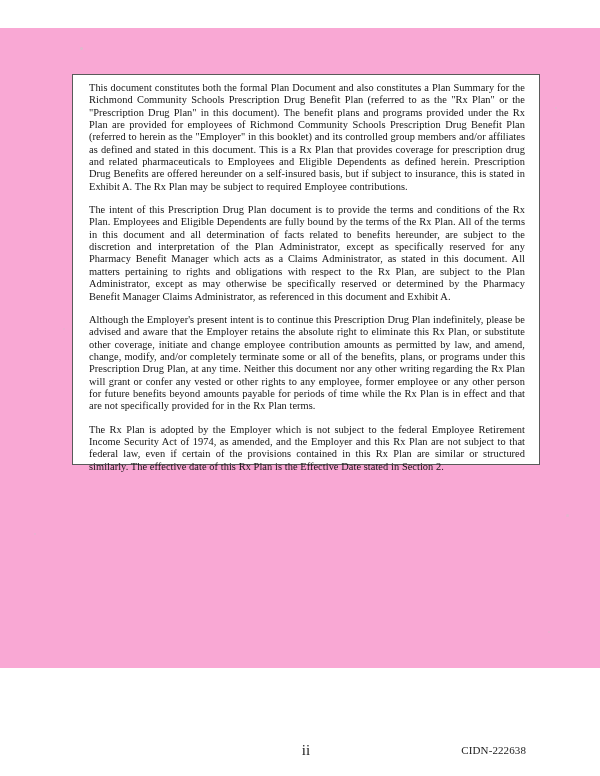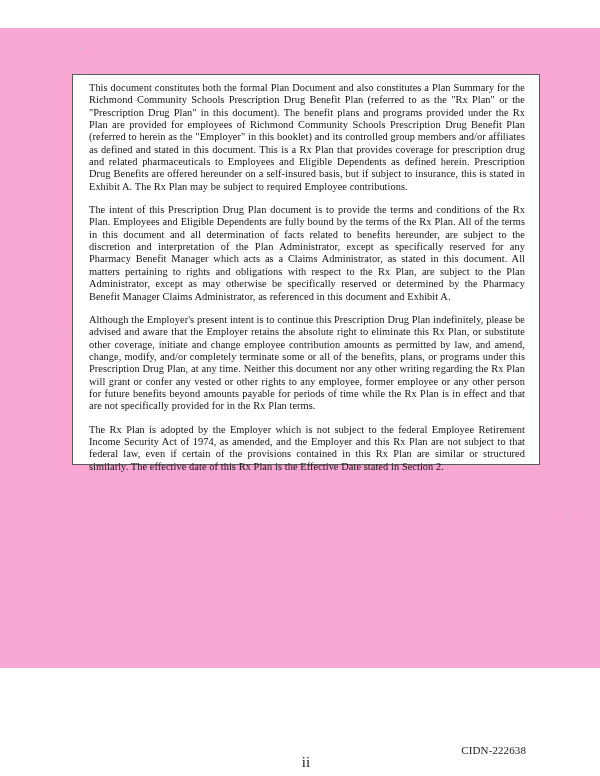--- a/index.html
+++ b/index.html
@@ -80,21 +80,21 @@
     position: absolute;
     left: 72px;
     top: 716px;
     width: 468px;
     height: 16px;
   }
   #page-number {
     position: absolute;
     left: 50%;
     transform: translateX(-50%);
-    top: 12px;
+    top: 0;
     font-size: 15px;
     line-height: 13px;
     color: #1c1c1c;
   }
   #doc-id {
     position: absolute;
     right: 14px;
     top: 0;
     font-size: 11px;
     line-height: 13px;

